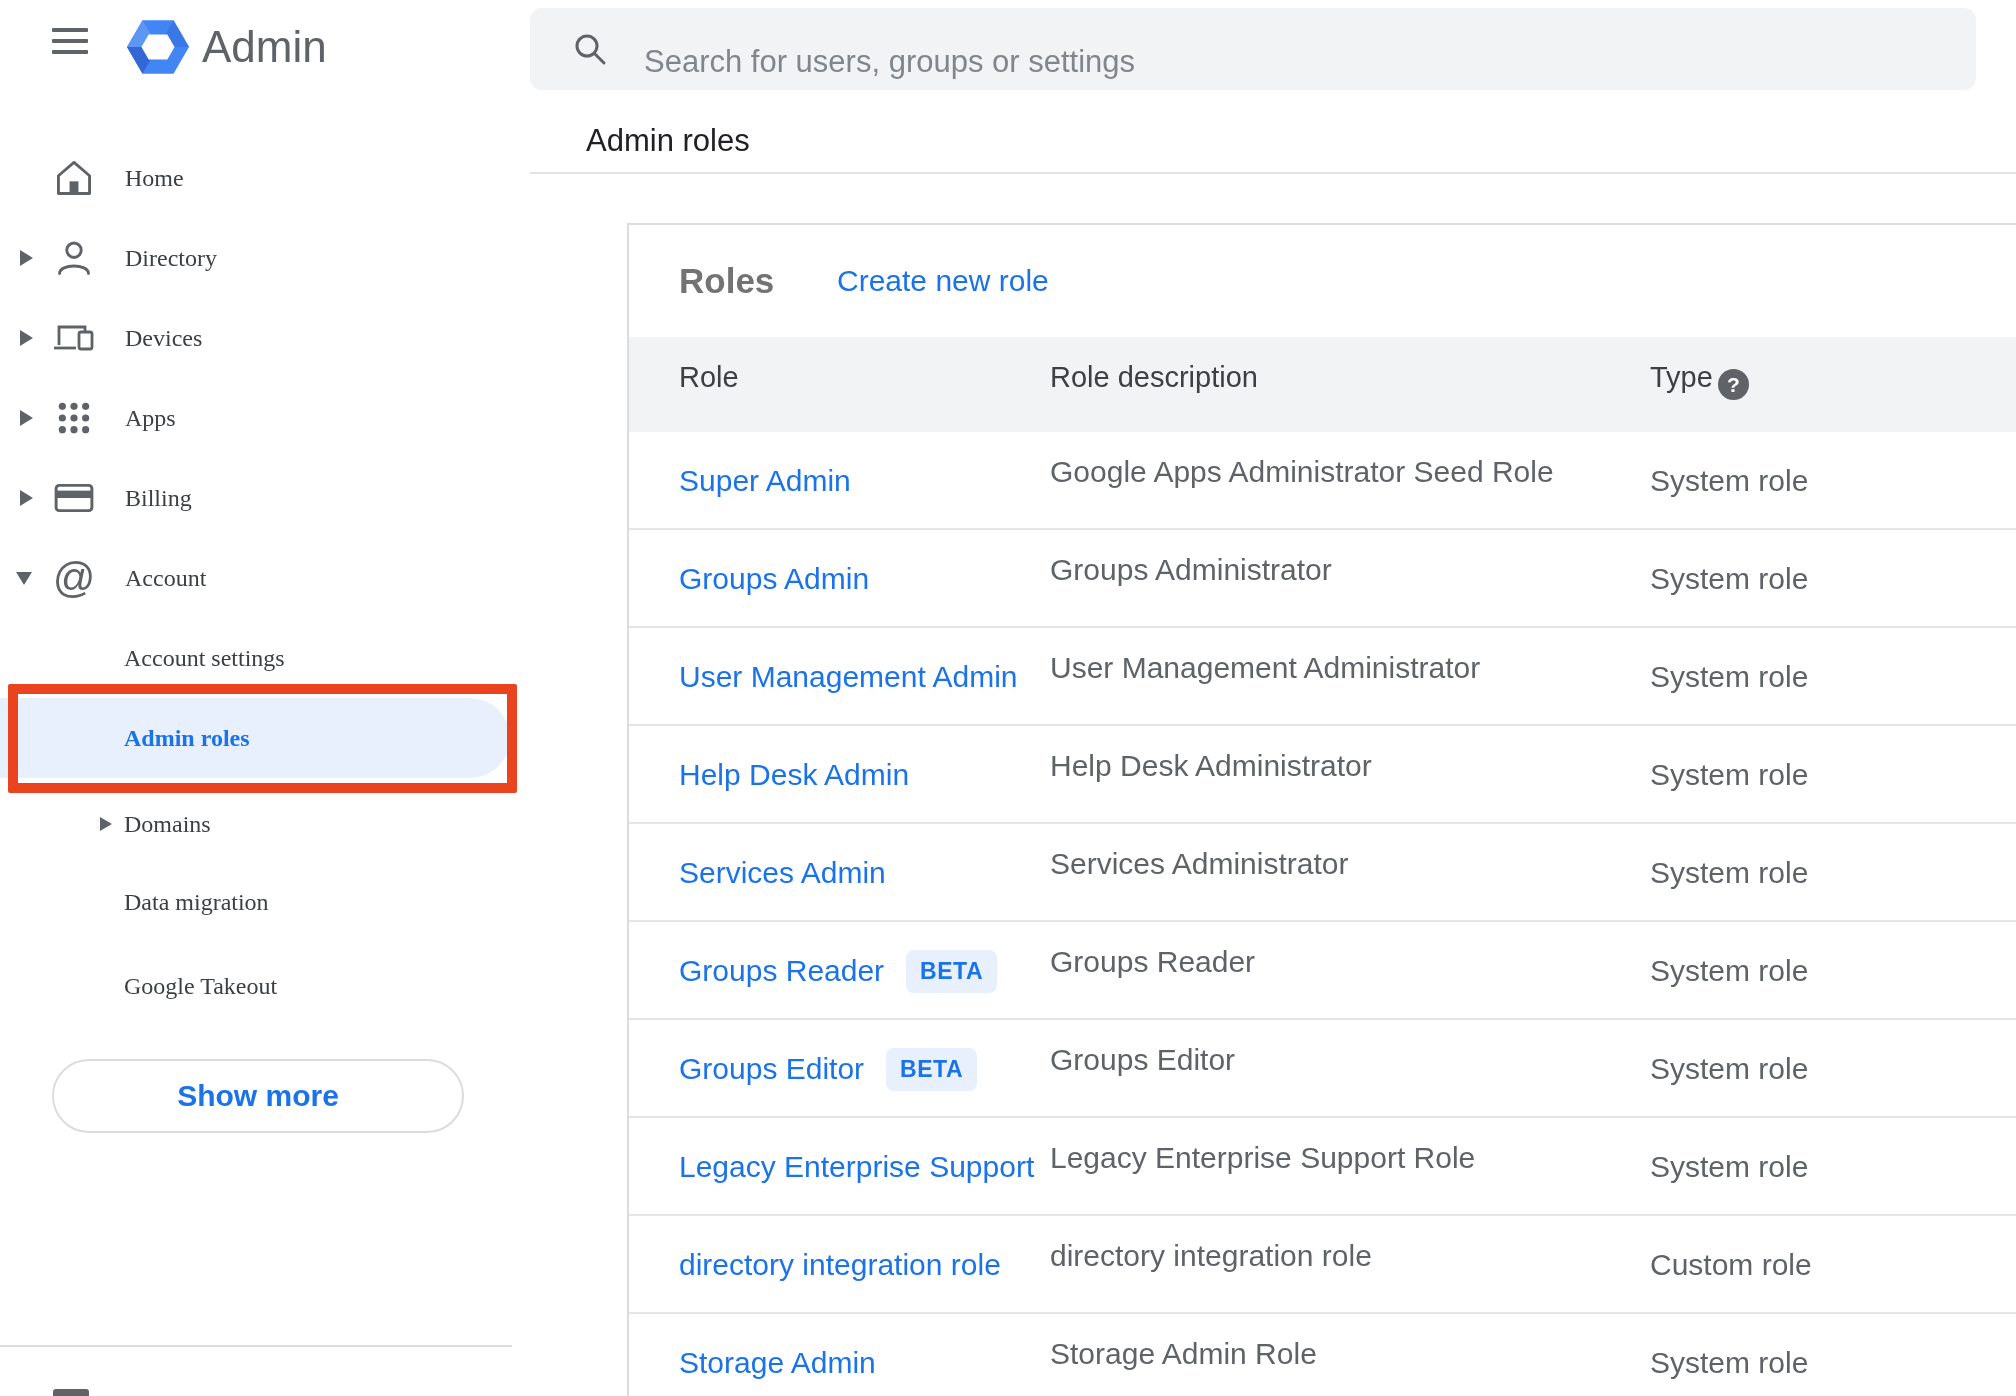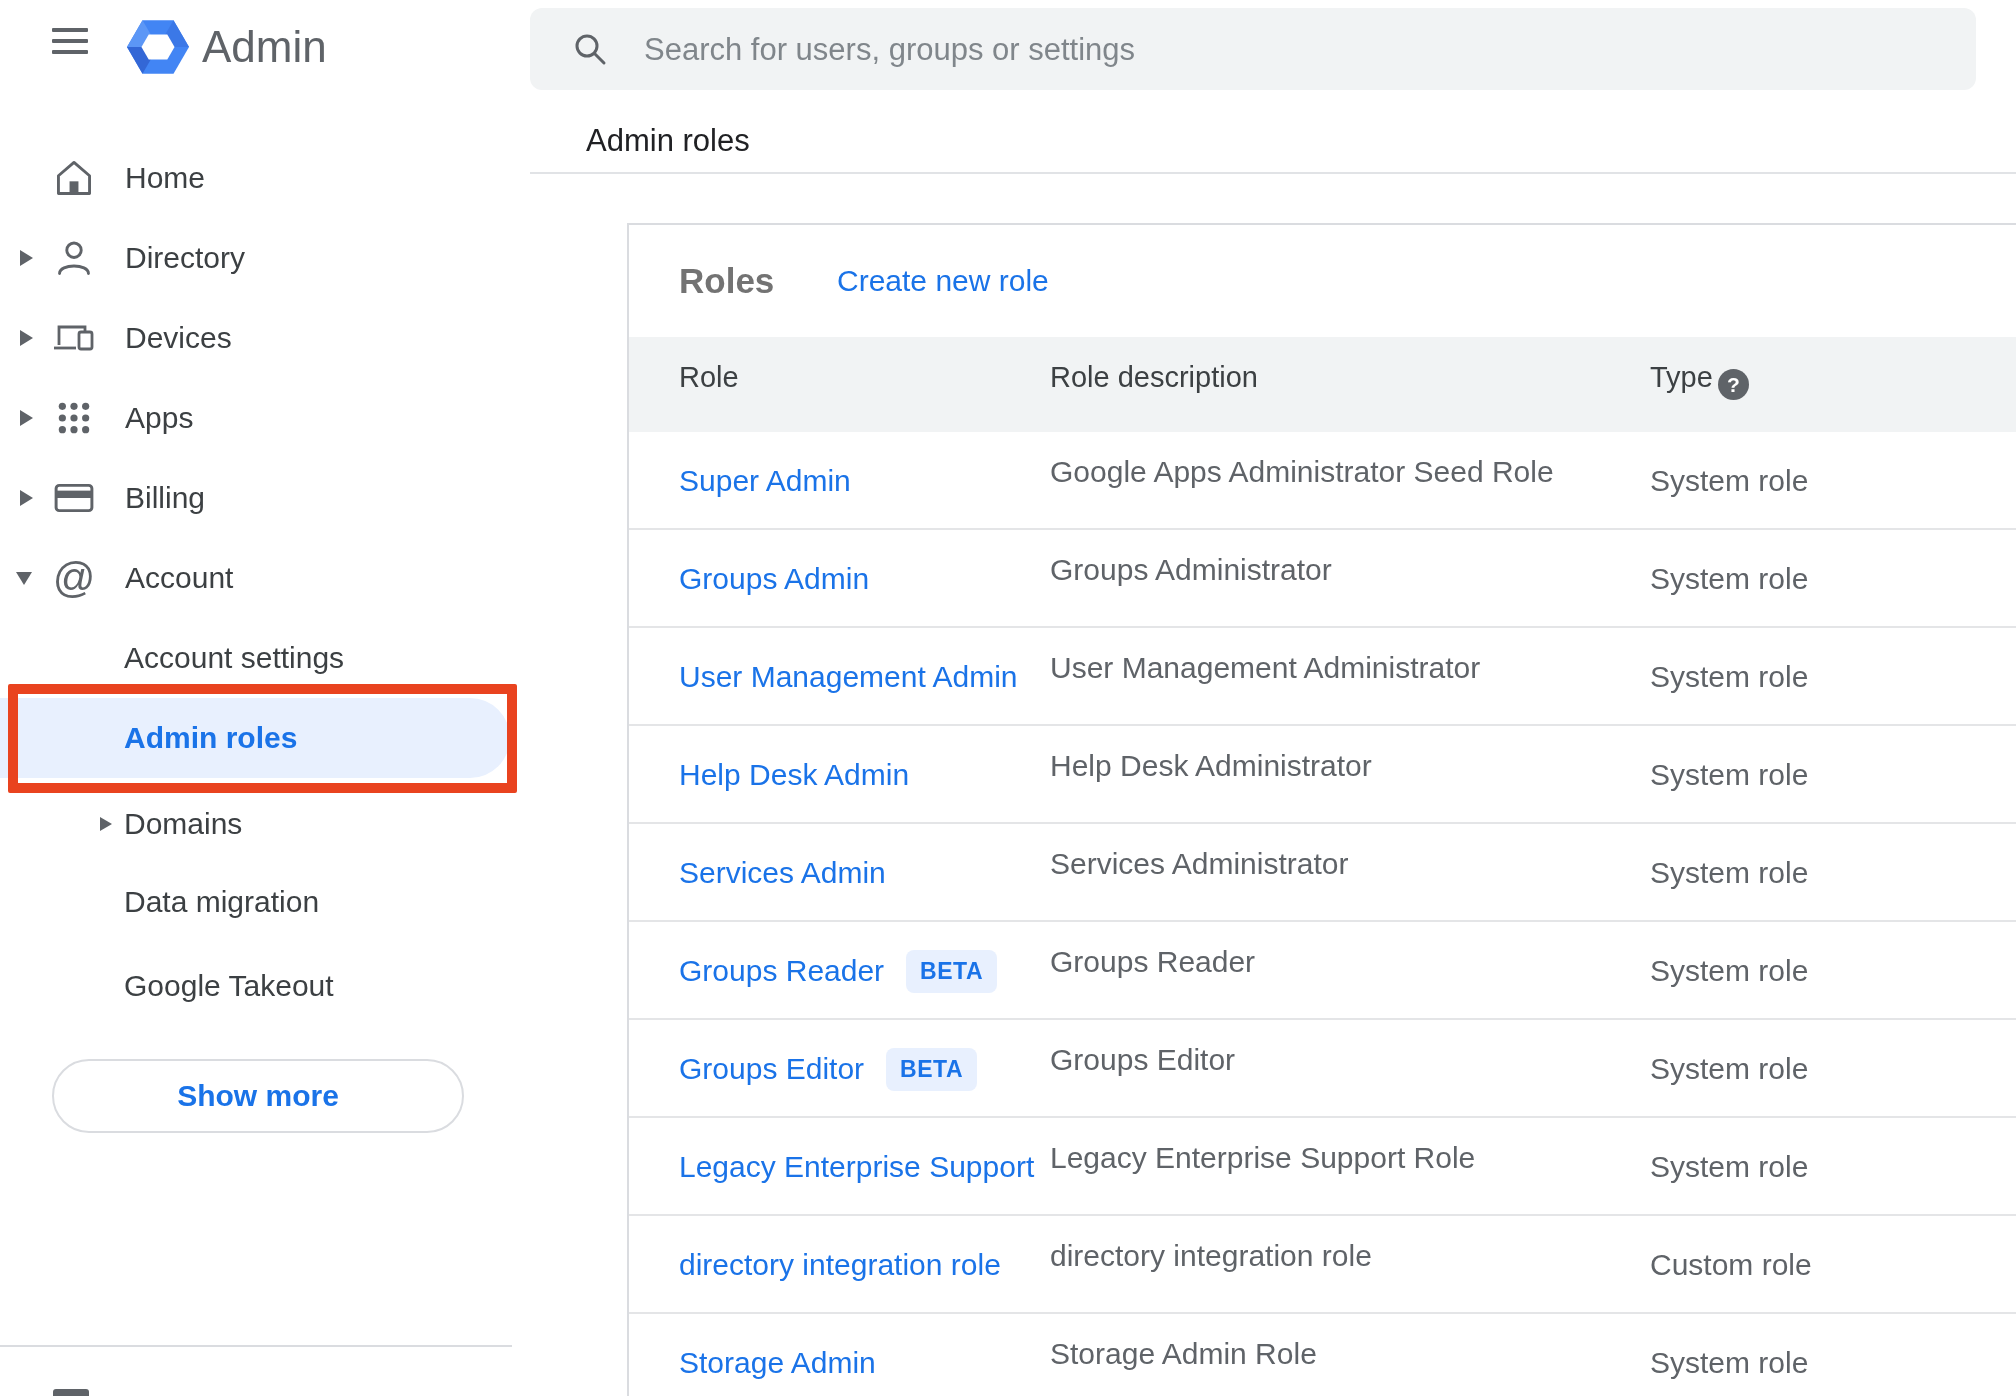--- a/index.html
+++ b/index.html
@@ -11,21 +11,21 @@
   }
 
   
   #sidebar{position:absolute;left:0;top:0;width:530px;height:1396px;background:#fff;}
   .hamburger{position:absolute;left:52px;top:28px;width:38px;height:28px;cursor:pointer;}
   .hamburger span{display:block;width:36px;height:4px;background:#5f6368;border-radius:1px;margin-bottom:7px;}
   .logo{position:absolute;left:127px;top:20px;width:62px;height:54px;}
   .product-name{position:absolute;left:202px;top:20px;font-size:44px;line-height:54px;color:#5f6368;}
 
   .nav-row{position:absolute;left:0;width:530px;height:80px;display:flex;align-items:center;cursor:pointer;}
-  .nav-label{position:absolute;left:125px;font-size:30px;color:#3c4043;}
+  .nav-label{position:absolute;left:125px;font-size:24px;color:#3c4043;font-family:Liberation Serif, serif;}
   .sub .nav-label{left:124px;}
   .nav-icon{position:absolute;left:52px;width:44px;height:40px;display:flex;align-items:center;justify-content:center;}
   .arrow-right{position:absolute;left:20px;width:0;height:0;
     border-left:13px solid #5f6368;border-top:8px solid transparent;border-bottom:8px solid transparent;}
   .arrow-down{position:absolute;left:16px;width:0;height:0;
     border-top:13px solid #5f6368;border-left:8px solid transparent;border-right:8px solid transparent;}
   .sub-arrow{position:absolute;left:100px;width:0;height:0;
     border-left:12px solid #5f6368;border-top:7px solid transparent;border-bottom:7px solid transparent;}
   .at-glyph{font-size:42px;color:#5f6368;font-weight:500;line-height:40px;}
 
@@ -37,21 +37,21 @@
 
   .show-more{position:absolute;left:52px;top:1059px;width:412px;height:74px;box-sizing:border-box;
     border:2px solid #dadce0;border-radius:37px;display:flex;align-items:center;justify-content:center;
     font-size:30px;font-weight:bold;color:#1a73e8;cursor:pointer;background:#fff;}
   .sidebar-bottom-divider{position:absolute;left:0;top:1345px;width:512px;height:2px;background:#dadce0;}
   .bottom-partial-icon{position:absolute;left:53px;top:1389px;width:36px;height:12px;background:#5f6368;border-radius:3px 3px 0 0;}
 
   
   .search-bar{position:absolute;left:530px;top:8px;width:1446px;height:82px;background:#f1f3f4;border-radius:12px;}
   .search-icon{position:absolute;left:42px;top:23px;}
-  .search-input{position:absolute;left:112px;top:0;width:1300px;height:82px;border:none;outline:none;background:transparent;
+  .search-input{position:absolute;left:112px;top:12px;width:1300px;height:82px;border:none;outline:none;background:transparent;
     font-size:31px;color:#3c4043;font-family:inherit;}
   .search-input::placeholder{color:#80868b;opacity:1;}
   .breadcrumb{position:absolute;left:586px;top:121px;font-size:31px;color:#202124;line-height:40px;}
   .header-divider{position:absolute;left:530px;top:172px;width:1486px;height:2px;background:#e1e3e6;}
 
   
   .card{position:absolute;left:627px;top:223px;width:1389px;height:1173px;background:#fff;
     border-top:2px solid #dadce0;border-left:2px solid #dadce0;box-sizing:content-box;}
   .card-title-row{position:absolute;left:0;top:0;width:100%;height:112px;}
   .card-title{position:absolute;left:50px;top:0;height:112px;display:flex;align-items:center;

